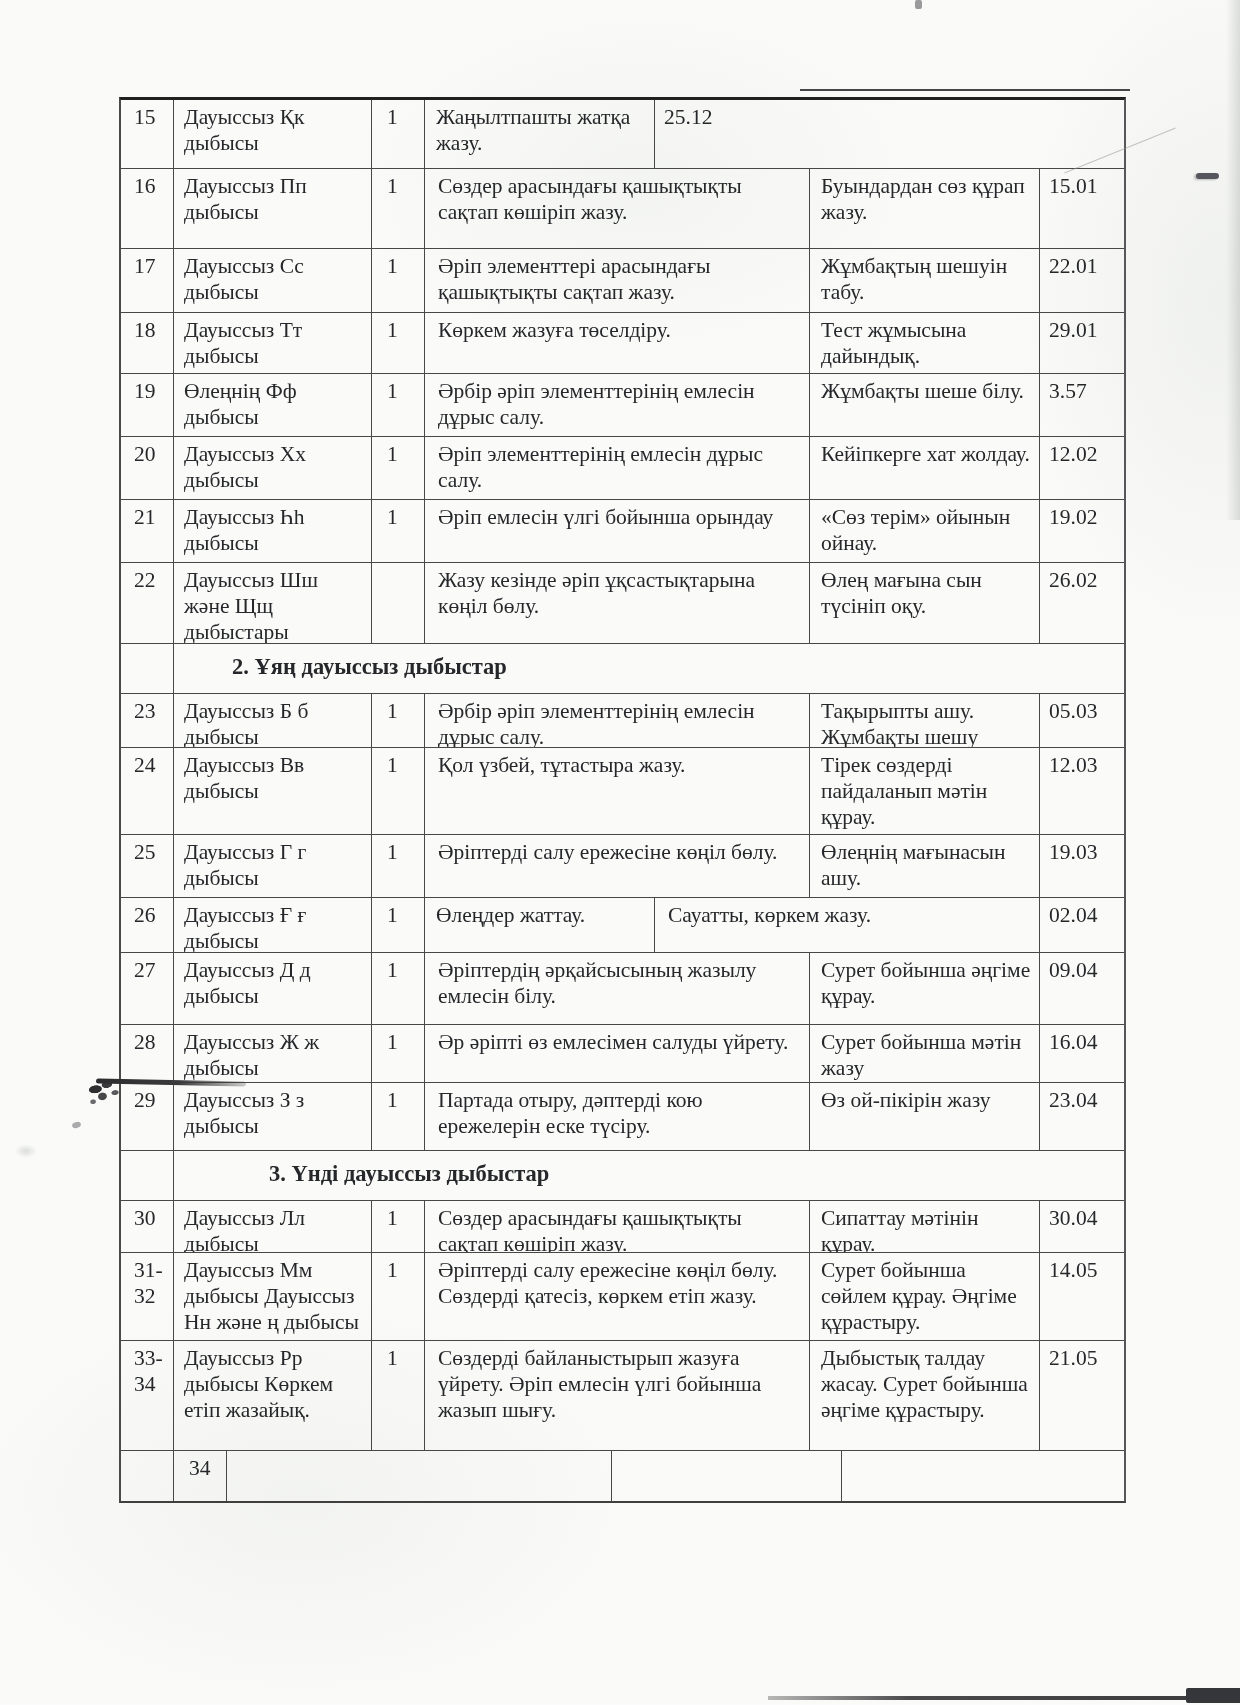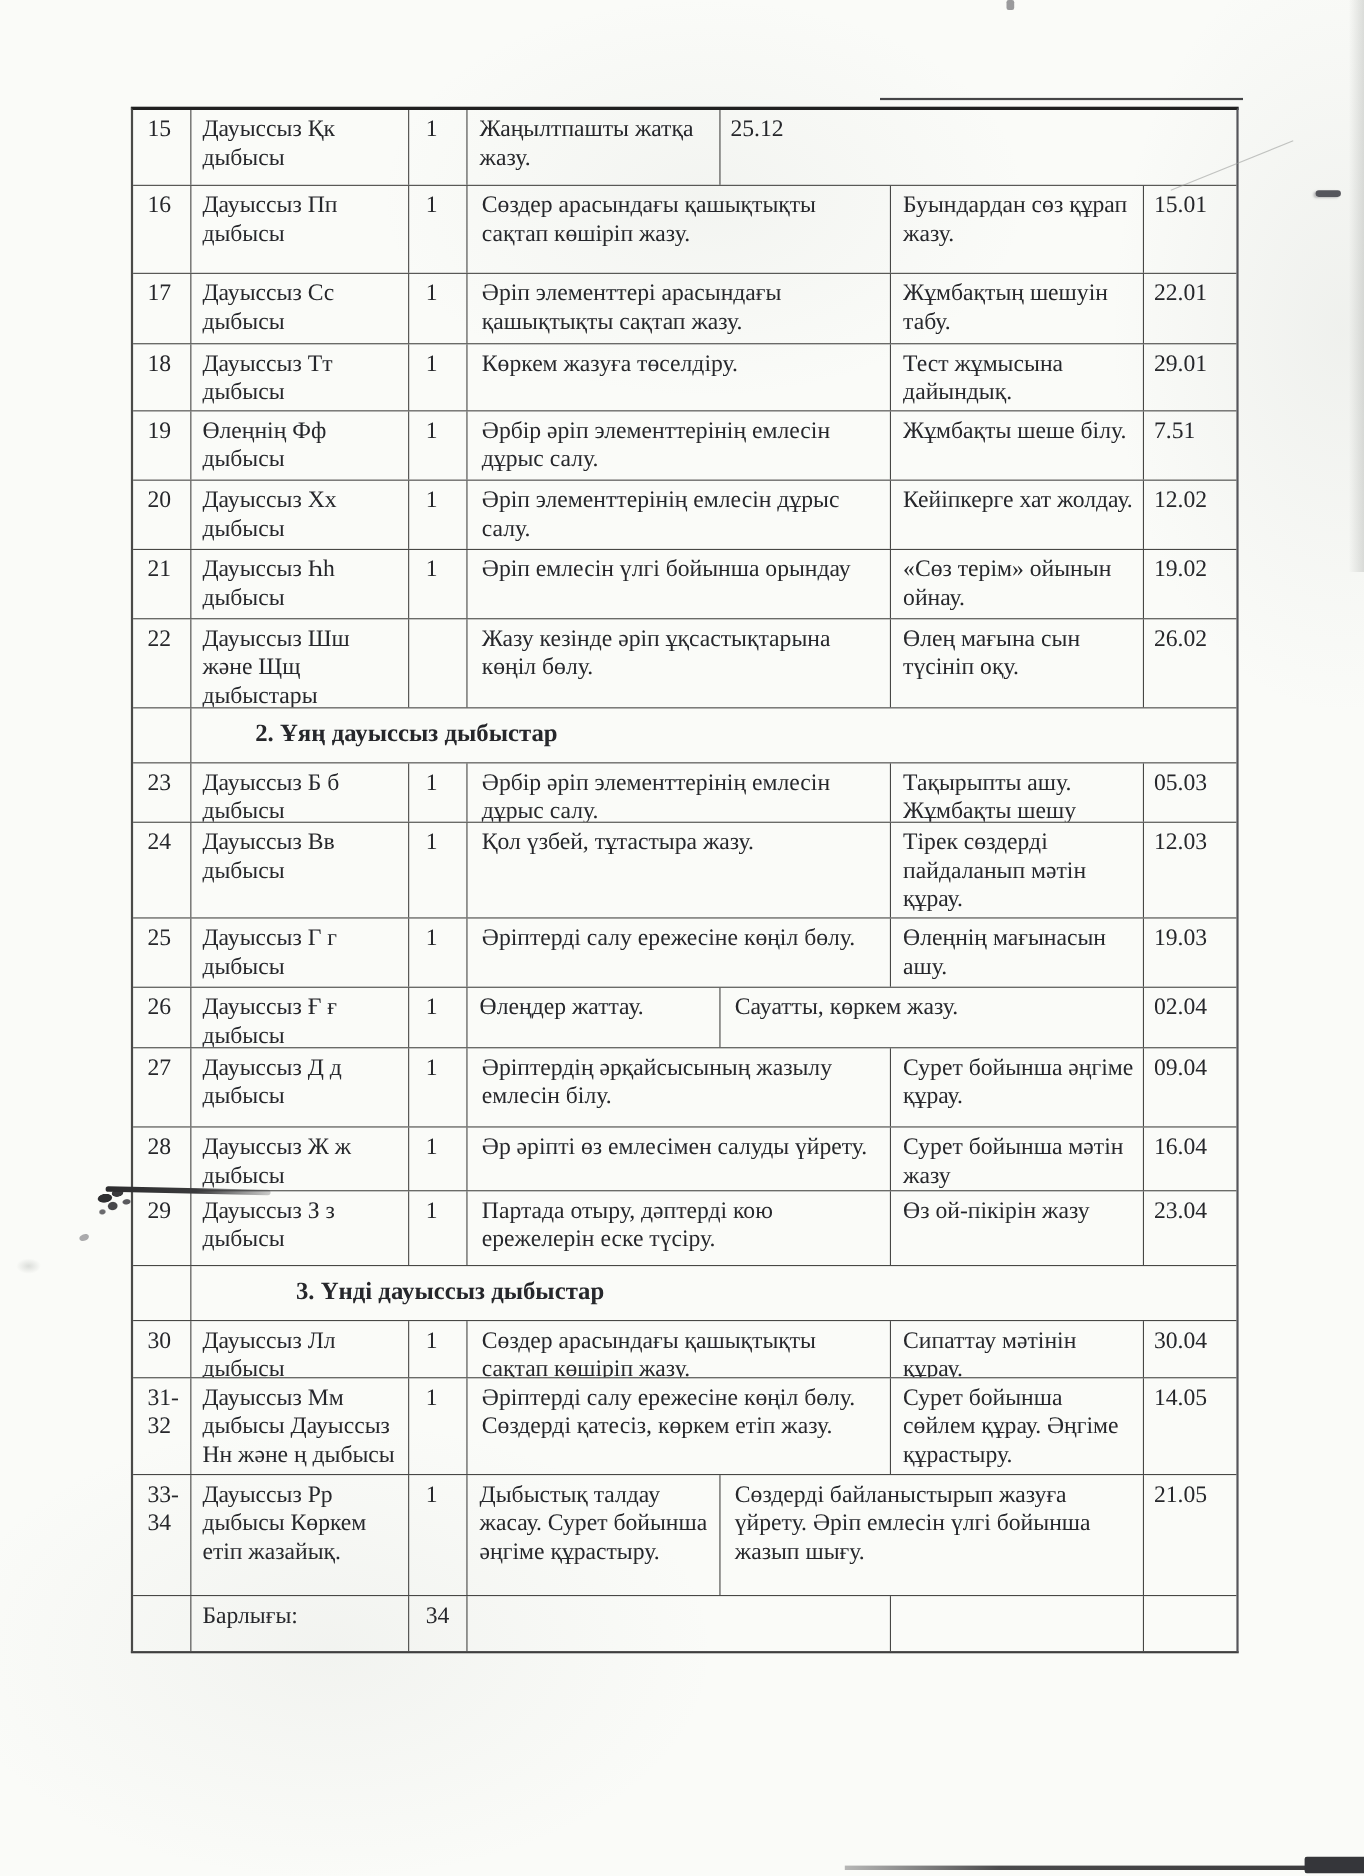--- a/index.html
+++ b/index.html
@@ -105,21 +105,21 @@
       <div class="tcell c-obj">Көркем жазуға төселдіру.</div>
       <div class="tcell c-act">Тест жұмысына дайындық.</div>
       <div class="tcell c-date">29.01</div>
     </div>
     <div class="trow" style="height: 63px;">
       <div class="tcell c-num">19</div>
       <div class="tcell c-topic">Өлеңнің  Фф дыбысы</div>
       <div class="tcell c-hours">1</div>
       <div class="tcell c-obj">Әрбір әріп элементтерінің емлесін дұрыс салу.</div>
       <div class="tcell c-act"> Жұмбақты шеше білу.</div>
-      <div class="tcell c-date">7.51</div>
+      <div class="tcell c-date">3.57</div>
     </div>
     <div class="trow" style="height: 63px;">
       <div class="tcell c-num">20</div>
       <div class="tcell c-topic">Дауыссыз  Хх дыбысы</div>
       <div class="tcell c-hours">1</div>
       <div class="tcell c-obj">Әріп элементтерінің емлесін дұрыс салу.</div>
       <div class="tcell c-act">Кейіпкерге хат жолдау.</div>
       <div class="tcell c-date">12.02</div>
     </div>
     <div class="trow" style="height: 63px;">
@@ -215,27 +215,26 @@
       <div class="tcell c-topic">Дауыссыз  Мм дыбысы Дауыссыз Нн және ң дыбысы</div>
       <div class="tcell c-hours">1</div>
       <div class="tcell c-obj">Әріптерді салу  ережесіне көңіл бөлу. Сөздерді қатесіз, көркем етіп жазу.</div>
       <div class="tcell c-act">Сурет бойынша сөйлем құрау. Әңгіме құрастыру.</div>
       <div class="tcell c-date">14.05</div>
     </div>
     <div class="trow" style="height: 110px;">
       <div class="tcell c-num">33-34</div>
       <div class="tcell c-topic">Дауыссыз  Рр дыбысы Көркем етіп жазайық.</div>
       <div class="tcell c-hours">1</div>
+      <div class="tcell c-obj">Сөздерді байланыстырып жазуға үйрету. Әріп емлесін үлгі бойынша жазып шығу.</div>
       <div class="tcell c-act">Дыбыстық  талдау жасау. Сурет бойынша әңгіме құрастыру.</div>
-      <div class="tcell c-obj">Сөздерді байланыстырып жазуға үйрету. Әріп емлесін үлгі бойынша жазып шығу.</div>
       <div class="tcell c-date">21.05</div>
     </div>
     <div class="trow total-row" style="height: 50px;">
       <div class="tcell c-num"></div>
-      <div class="tcell c-topic">Барлығы:</div>
       <div class="tcell c-hours">34</div>
       <div class="tcell c-obj"></div>
       <div class="tcell c-act"></div>
       <div class="tcell c-date"></div>
     </div>
   </div>
 
 <div class="artifact ink-smudge"></div>
 <div class="artifact ink-streak"></div>
 <div class="artifact ink-dot"></div>

